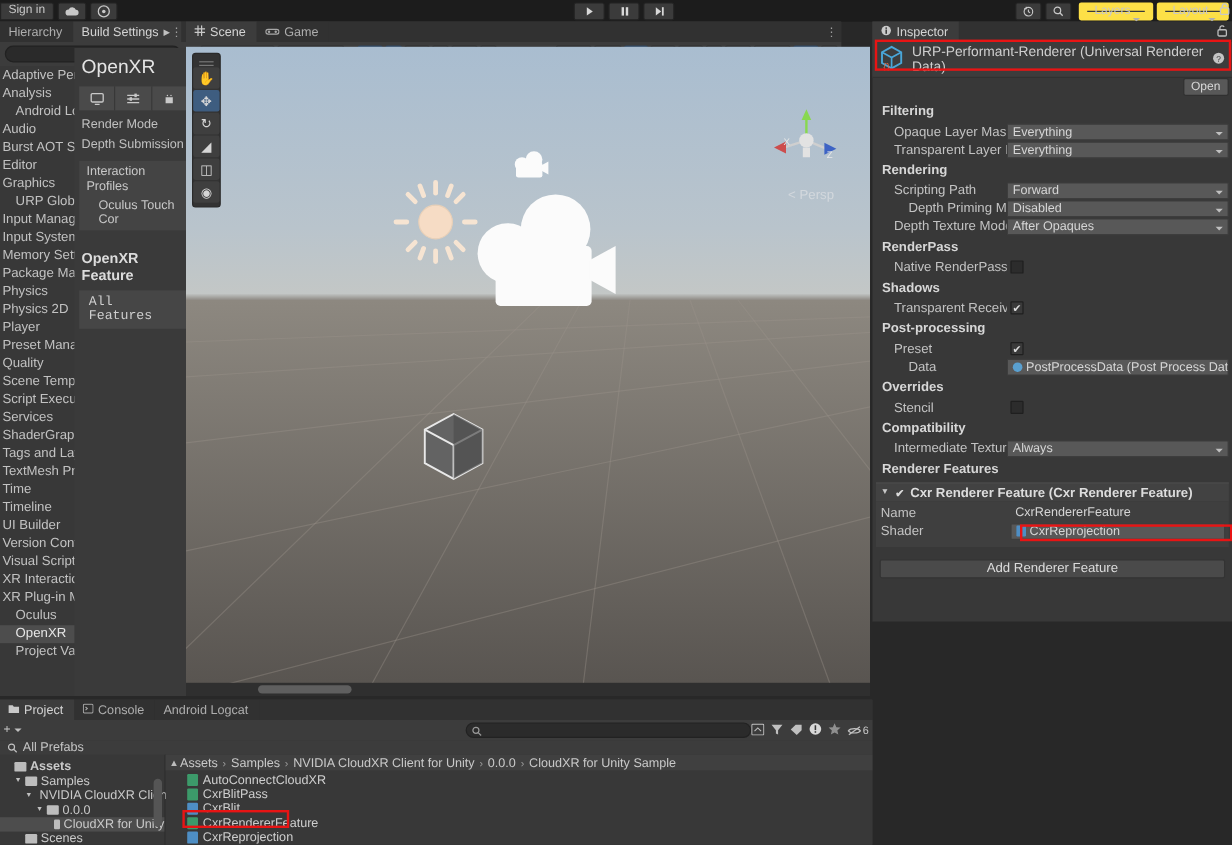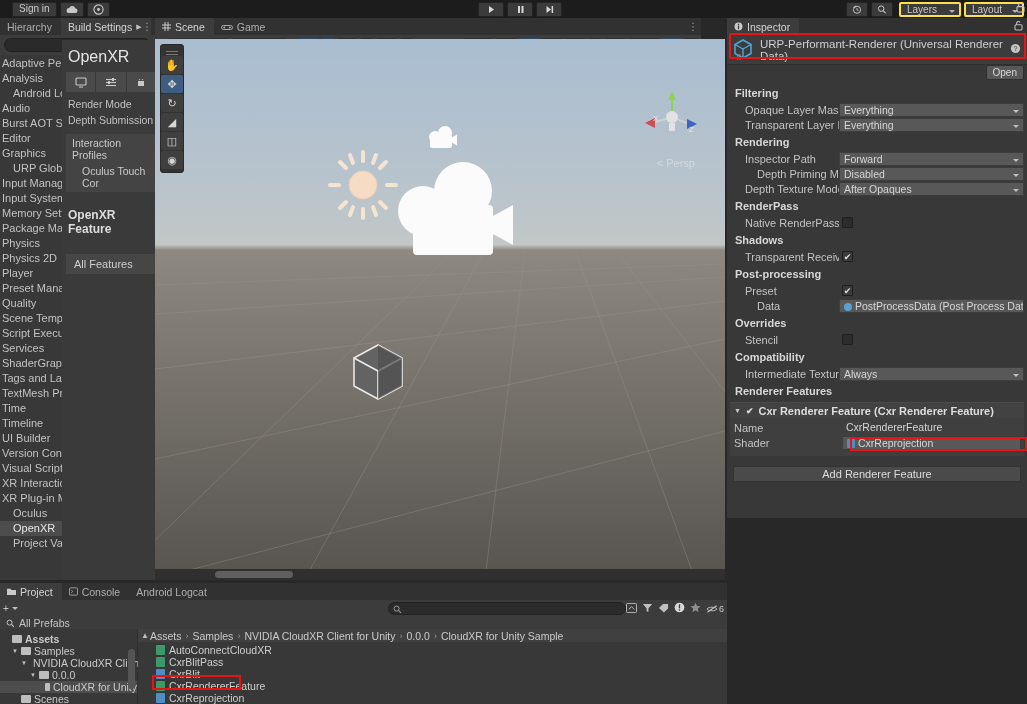--- a/index.html
+++ b/index.html
@@ -17,26 +17,26 @@
   .topbar {
     position: absolute; top: 0; left: 0; width: 1027px; height: 18px;
     background: #1c1c1c; display: flex; align-items: center;
   }
   .tb-btn {
     height: 15px; min-width: 20px; padding: 0 5px; margin-right: 3px;
     background: #3b3b3b; border: 1px solid #232323; border-radius: 2px;
     display: flex; align-items: center; justify-content: center;
     color: #c8c8c8; font-size: 9px; line-height: 1;
   }
-  .tb-signin { margin-left: 12px; border-radius: 0 2px 2px 0; padding: 0 6px; font-size: 10px;}
+  .tb-signin { margin-left: 0; border-radius: 0 2px 2px 0; padding: 0 6px; font-size: 10px;}
   .tb-center { position: absolute; left: 478px; top: 2px; display: flex; }
   .tb-right { position: absolute; right: 3px; top: 2px; display: flex; align-items: center; }
   .tb-drop {
     height: 15px; padding: 0 14px 0 6px; margin-left: 3px;
-    background: #3b3b3b; border: 2px solid #fde047; border-radius: 2px;
+    background: #3b3b3b; border: 7px solid #fde047; border-radius: 2px;
     display: flex; align-items: center; color: #c8c8c8; font-size: 10px;
     position: relative;
   }
   .tb-drop::after {
     content: ""; position: absolute; right: 4px; top: 6px;
     border-left: 3px solid transparent; border-right: 3px solid transparent;
     border-top: 3px solid #b0b0b0;
   }
   .lockicon { position: absolute; right: 2px; top: 2px; color:#c8c8c8; font-size:11px;}
 
@@ -73,21 +73,21 @@
   .xr-tabs { display:flex; height: 20px; margin: 0 4px; }
   .xr-tab {
     flex:1; background:#4a4a4a; border-right:1px solid #383838;
     display:flex; align-items:center; justify-content:center; color:#c9c9c9; font-size:10px;
   }
   .xr-field { padding: 6px 6px 0 6px; font-size:10.5px; color:#c0c0c0; }
   .xr-field div { margin-bottom: 4px; white-space: nowrap; overflow:hidden; }
   .xr-box { margin: 8px 4px 0 4px; background: #444; padding: 3px 6px; font-size:10.5px; color:#c8c8c8;}
   .xr-box .r2 { padding-left: 10px; margin-top: 4px; }
   .xr-head { font-size: 12px; font-weight: bold; color: #dcdcdc; padding: 16px 0 6px 6px;}
-  .xr-allfeat { margin: 12px 4px; background: #464646; padding: 4px 8px; font-size: 11px; color:#cfcfcf;}
+  .xr-allfeat { margin: 0 4px; background: #464646; padding: 4px 8px; font-size: 11px; color:#cfcfcf;font-family:Liberation Mono, monospace;}
 
   
   .scene-panel { left: 155px; top: 18px; width: 546px; height: 562px; background: #3c3c3c; }
   .scene-toolbar {
     height: 21px; background: #3c3c3c; display: flex; align-items: center;
     padding: 0 3px; gap: 2px; position: relative;
   }
   .stb {
     height: 16px; background: #525252; border: 1px solid #2f2f2f; border-radius: 2px;
     display: flex; align-items: center; padding: 0 4px; gap: 3px;
@@ -632,21 +632,21 @@
         <div class="row">
           <div class="lbl">Opaque Layer Mask</div>
           <div class="fld">Everything</div>
         </div>
         <div class="row">
           <div class="lbl">Transparent Layer Mask</div>
           <div class="fld">Everything</div>
         </div>
         <div class="grp">Rendering</div>
         <div class="row">
-          <div class="lbl">Inspector Path</div>
+          <div class="lbl">Scripting Path</div>
           <div class="fld">Forward</div>
         </div>
         <div class="row">
           <div class="lbl i2">Depth Priming Mode</div>
           <div class="fld">Disabled</div>
         </div>
         <div class="row">
           <div class="lbl">Depth Texture Mode</div>
           <div class="fld">After Opaques</div>
         </div>

